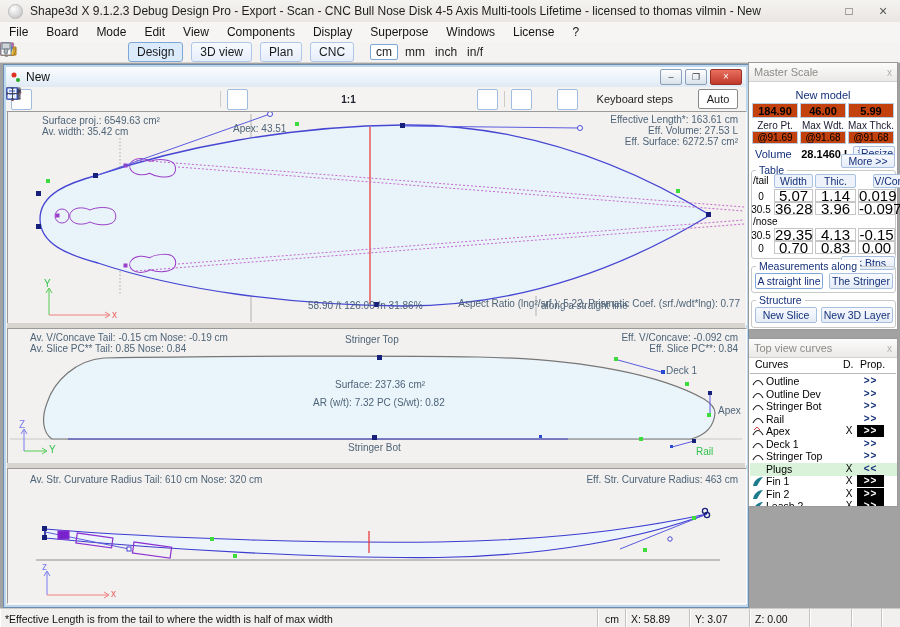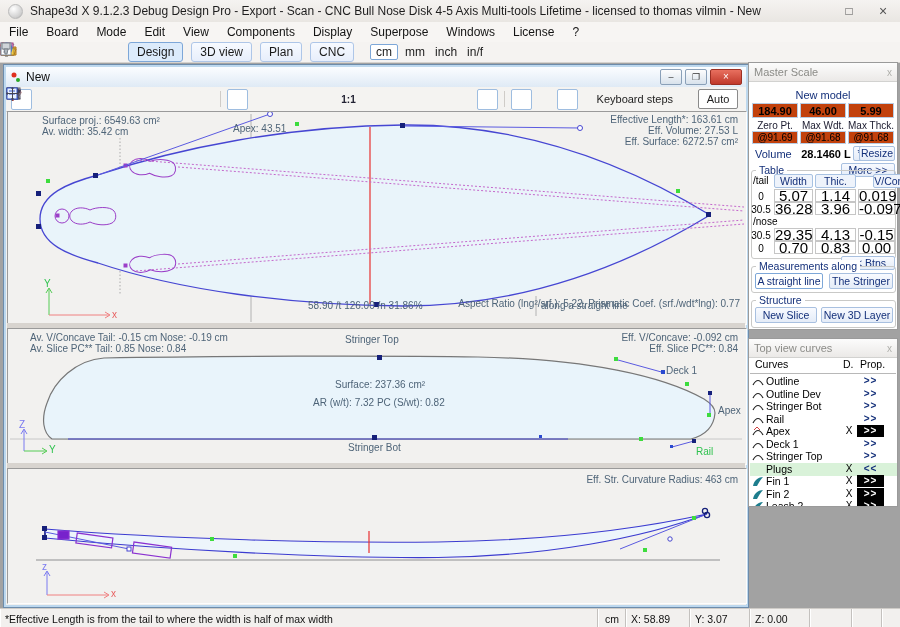--- a/index.html
+++ b/index.html
@@ -505,20 +505,21 @@
       </g>
       <g stroke="#7a7af0" fill="none">
           <line x1="39" y1="126" x2="39" y2="103"></line>
           <path d="M36,107 L39,102 L42,107"></path>
         </g>
       <g stroke="#f08080" fill="none">
           <line x1="39" y1="126" x2="100" y2="126"></line>
           <path d="M96,123 L101,126 L96,129"></path>
         </g>
     </svg>
+    <div class="t" style="left:22px;top:5px">Av. Str. Curvature Radius Tail: 610 cm Nose: 320 cm</div>
     <div class="t rt" style="right:8px;top:5px">Eff. Str. Curvature Radius: 463 cm</div>
     <div class="t" style="left:34px;top:92px;color:#7a7af0">z</div>
     <div class="t" style="left:103px;top:119px;color:#e86060">x</div>
   </div>
 </div>
 
 <div class="side-panel" style="top:62px;height:268px">
   <div class="side-title">
     <span>Master Scale</span>
     <span class="side-close">x</span>
@@ -530,21 +531,21 @@
   <div class="ms-val" style="left:3px;top:57px;width:46px;color:#1a1a2e">Zero Pt.</div>
   <div class="ms-val" style="left:51px;top:57px;width:46px;color:#1a1a2e">Max Wdt.</div>
   <div class="ms-val" style="left:97px;top:57px;width:50px;color:#1a1a2e">Max Thck.</div>
   <div class="ms-cell" style="left:3px;top:68px;width:46px;height:13px;font-size:10px;line-height:12px">@91.69</div>
   <div class="ms-cell" style="left:51px;top:68px;width:46px;height:13px;font-size:10px;line-height:12px">@91.68</div>
   <div class="ms-cell" style="left:99px;top:68px;width:46px;height:13px;font-size:10px;line-height:12px">@91.68</div>
   <div class="ms-lbl" style="left:6px;top:85px;font-size:11px">Volume</div>
   <div class="ms-val" style="left:48px;top:85px;width:58px;font-weight:bold;font-size:11px">28.1460 L</div>
   <div class="ms-btn" style="left:104px;top:83px;width:13px;height:15px">*</div>
   <div class="ms-btn" style="left:110px;top:83px;width:36px;height:15px;left:110px">Resize</div>
-  <div class="ms-btn" style="left:92px;top:100px;width:54px;height:14px">More &gt;&gt;</div>
+  <div class="ms-btn" style="left:92px;top:91px;width:54px;height:14px">More &gt;&gt;</div>
   <div class="groupbox" style="left:2px;top:107px;width:145px;height:89px"></div>
   <div class="grouplabel" style="left:7px;top:101px">Table</div>
   <div class="ms-lbl" style="left:4px;top:112px;font-size:10px;color:#000">/tail</div>
   <div class="th-cell" style="left:25px;top:111px;width:39px;height:14px">Width</div>
   <div class="th-cell" style="left:66px;top:111px;width:41px;height:14px">Thic. Str</div>
   <div class="th-cell" style="left:124px;top:111px;width:37px;height:14px">V/Conc</div>
   <div class="rowpos" style="left:1px;top:128px">0</div>
   <div class="td-cell" style="left:25px;top:126px;width:39px;height:13px">5.07</div>
   <div class="td-cell" style="left:66px;top:126px;width:41px;height:13px">1.14</div>
   <div class="td-cell" style="left:109px;top:126px;width:37px;height:13px">0.019</div>

